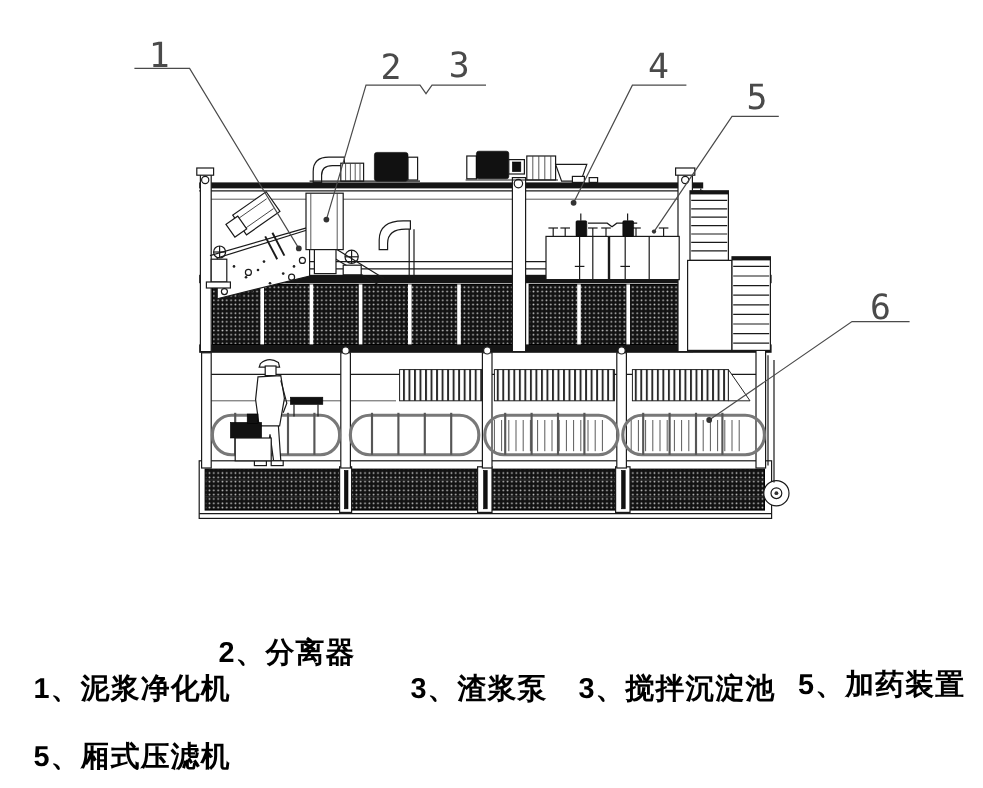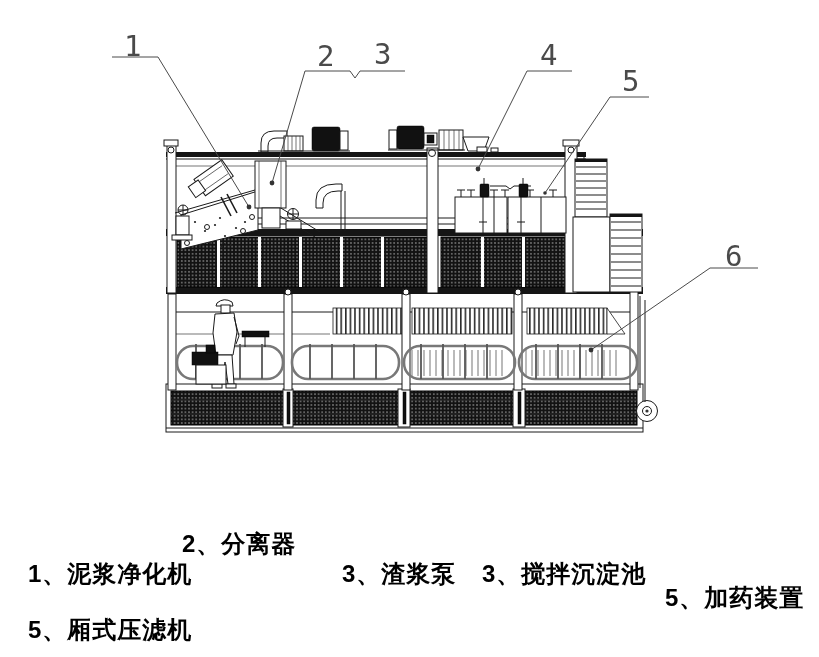--- a/index.html
+++ b/index.html
@@ -382,16 +382,16 @@
       <text class="cdigit" x="725" y="266">6</text>
     </g>
   </g>
 </svg>
 
   <div>
     <span class="legend-item" style="left:28px;top:558px">1、泥浆净化机</span>
     <span class="legend-item" style="left:182px;top:528px">2、分离器</span>
     <span class="legend-item" style="left:342px;top:558px">3、渣浆泵</span>
     <span class="legend-item" style="left:482px;top:558px">3、搅拌沉淀池</span>
-    <span class="legend-item" style="left:665px;top:582px">5、加药装置</span>
+    <span class="legend-item" style="left:665px;top:554px">5、加药装置</span>
     <span class="legend-item" style="left:28px;top:614px">5、厢式压滤机</span>
   </div>
 </div>
 
 </body></html>

